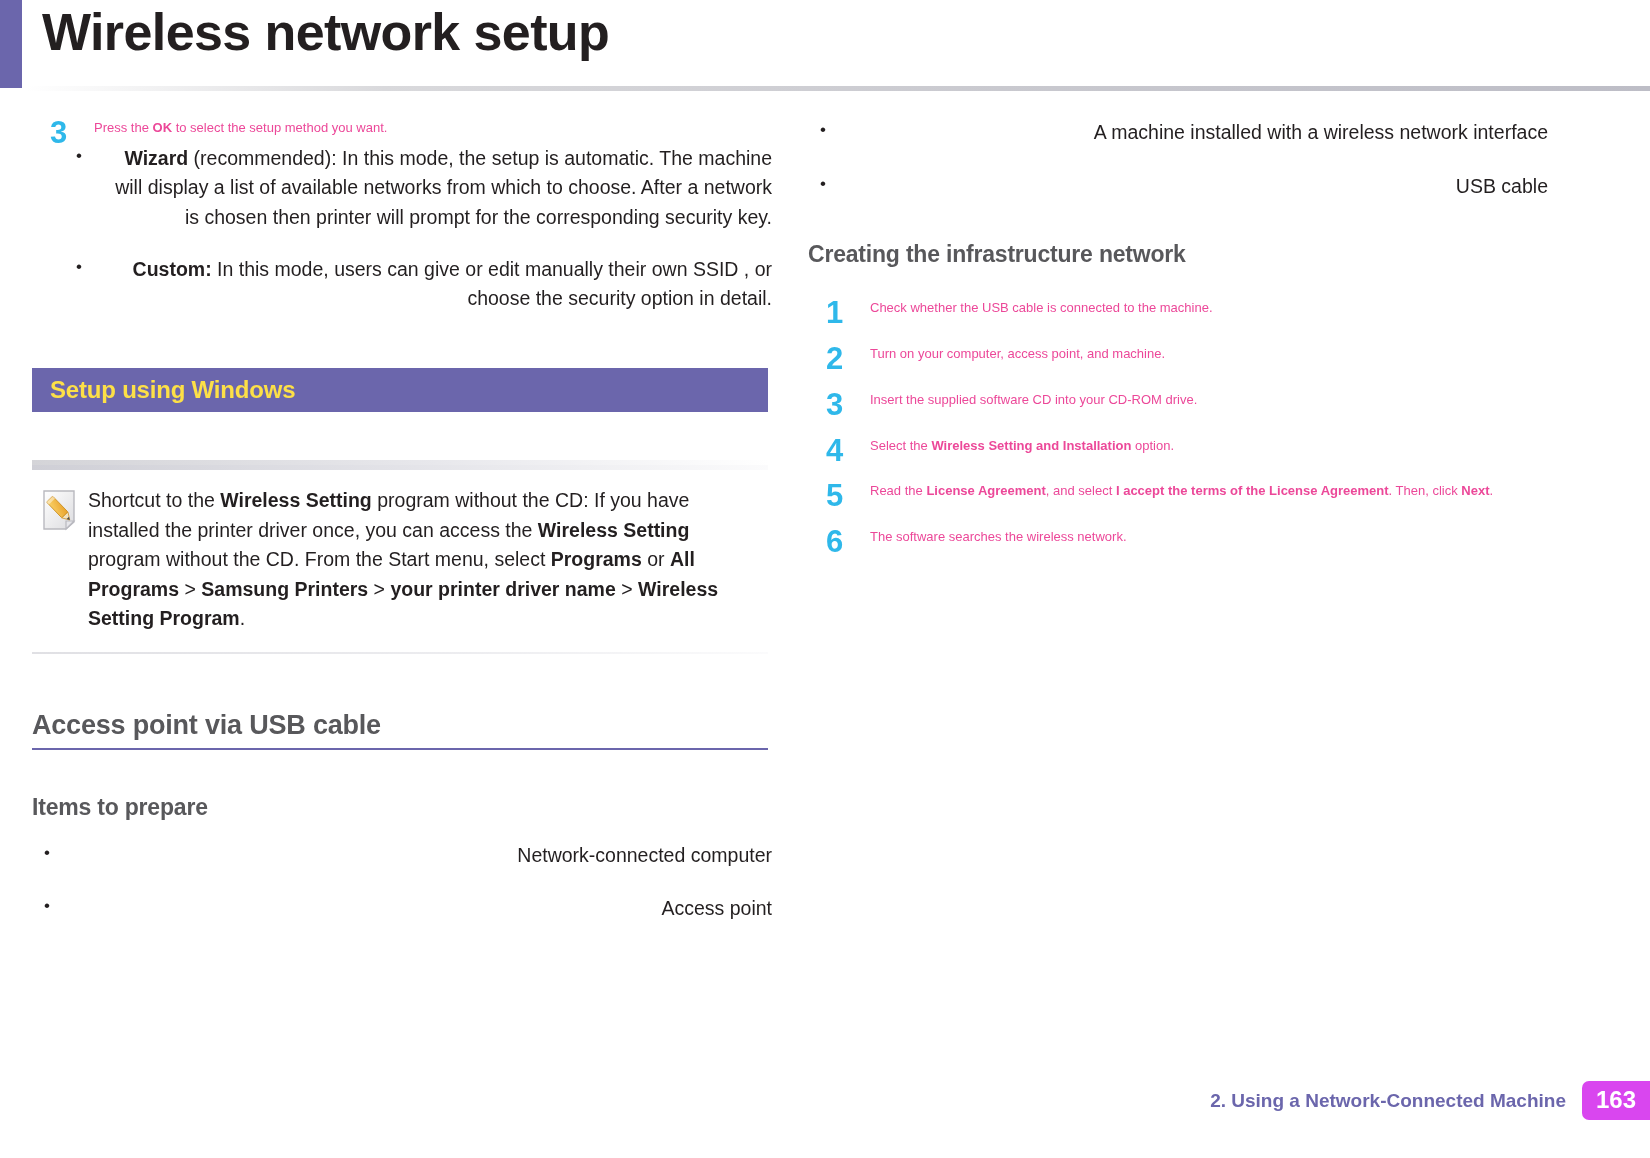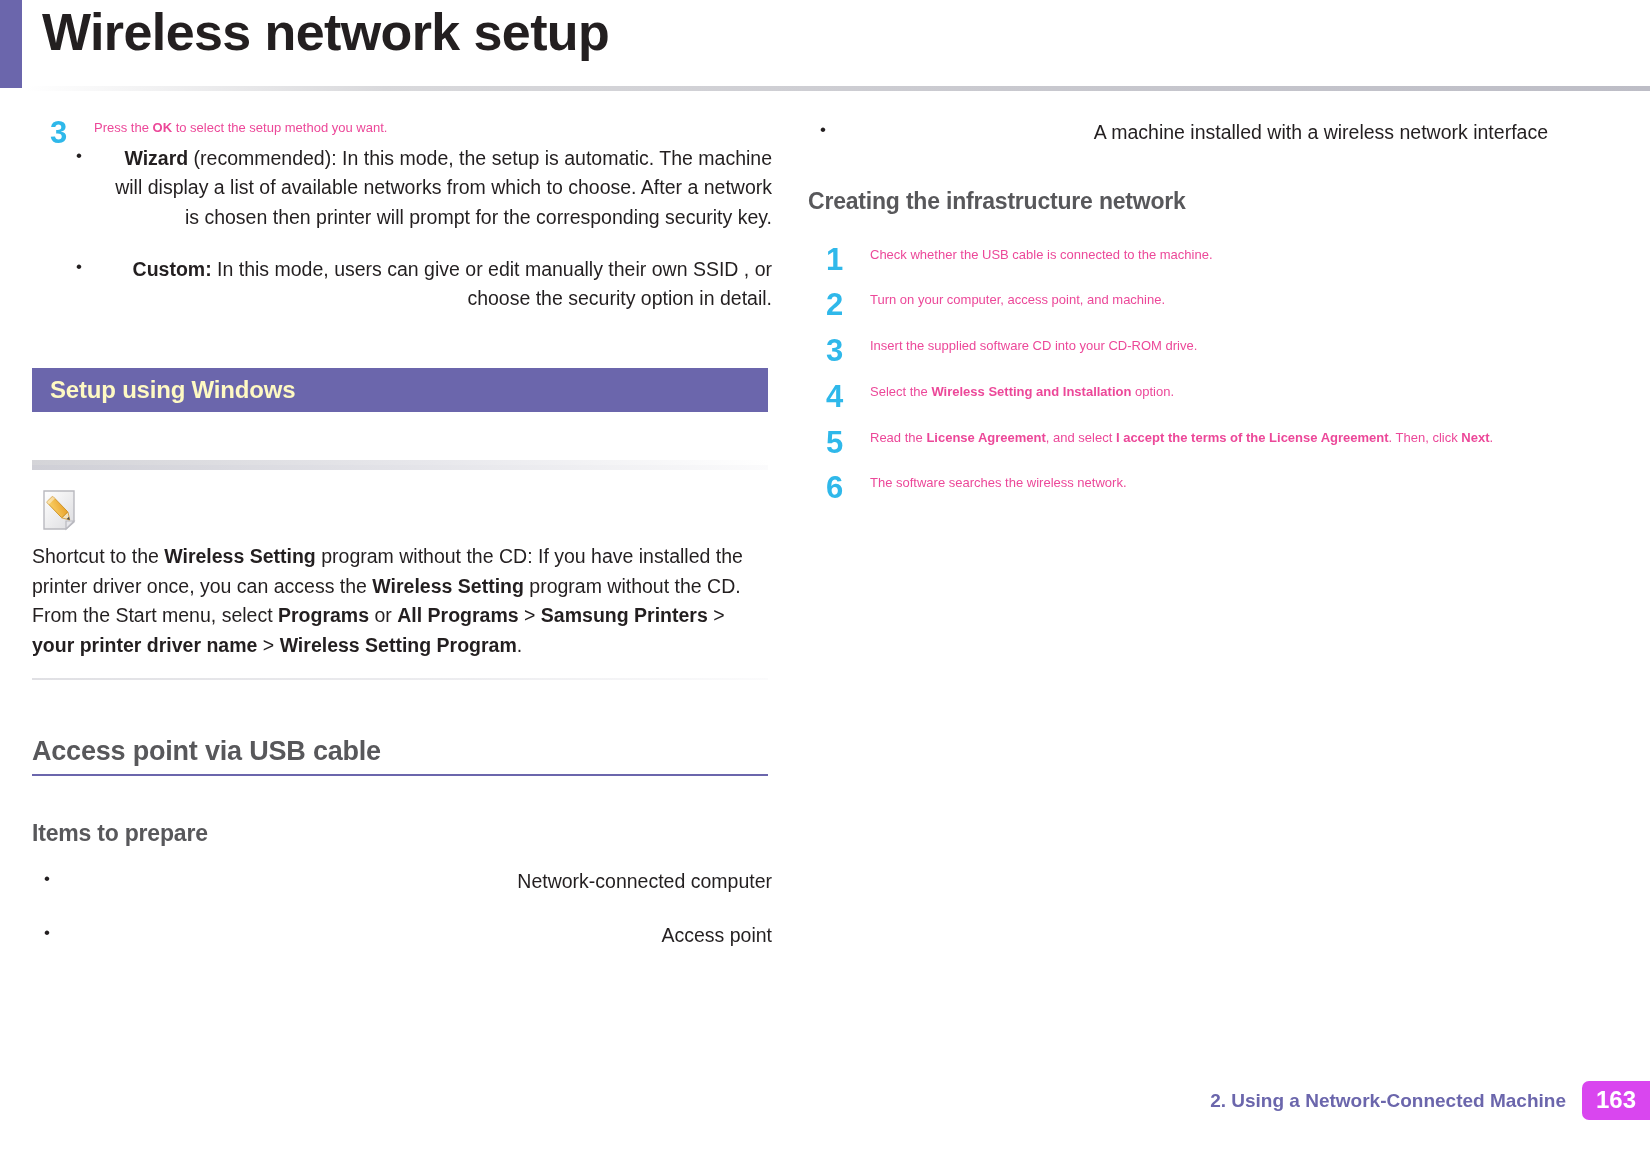--- a/index.html
+++ b/index.html
@@ -122,21 +122,21 @@
     margin-top: 54px;
     margin-left: 0;
     width: 736px;
     height: 44px;
     background: #6b66ac;
     display: flex;
     align-items: center;
     padding-left: 18px;
   }
   .section-bar-title {
-    color: #fef9c3;
+    color: #fde047;
     font-size: 24px;
     font-weight: bold;
     letter-spacing: -0.2px;
   }
 
   
   .note-box {
     margin-top: 48px;
     width: 736px;
     position: relative;
@@ -145,21 +145,20 @@
     padding-top: 0;
   }
   .note-top-rule {
     width: 736px;
     height: 5px;
     background: linear-gradient(to right, #cfcfd6 0%, #e3e3e8 50%, #fbfbfc 100%);
   }
   .note-body {
     display: flex;
     padding: 16px 0 18px 0;
-    flex-direction: column;
   }
   .note-icon {
     width: 56px;
     flex: 0 0 56px;
     padding-top: 2px;
     padding-left: 8px;
   }
   .note-text {
     font-size: 19.5px;
     color: #231f20;
@@ -314,20 +313,21 @@
         <div class="bullet" style="margin-bottom:24px;">Network-connected computer</div>
         <div class="bullet" style="margin-bottom:24px;">Access point</div>
       </div>
 
     </div>
 
     <div class="col col-right">
 
       <div class="bullet-list">
         <div class="bullet" style="margin-bottom:24px;">A machine installed with a wireless network interface</div>
+        <div class="bullet" style="margin-bottom:24px;">USB cable</div>
       </div>
 
       <div class="heading-right">Creating the infrastructure network</div>
 
       <div class="step" style="margin-bottom:26px;">
         <div class="step-num">1</div>
         <div class="step-text">
           <span>Check whether the USB cable is connected to the machine.</span>
         </div>
       </div>

